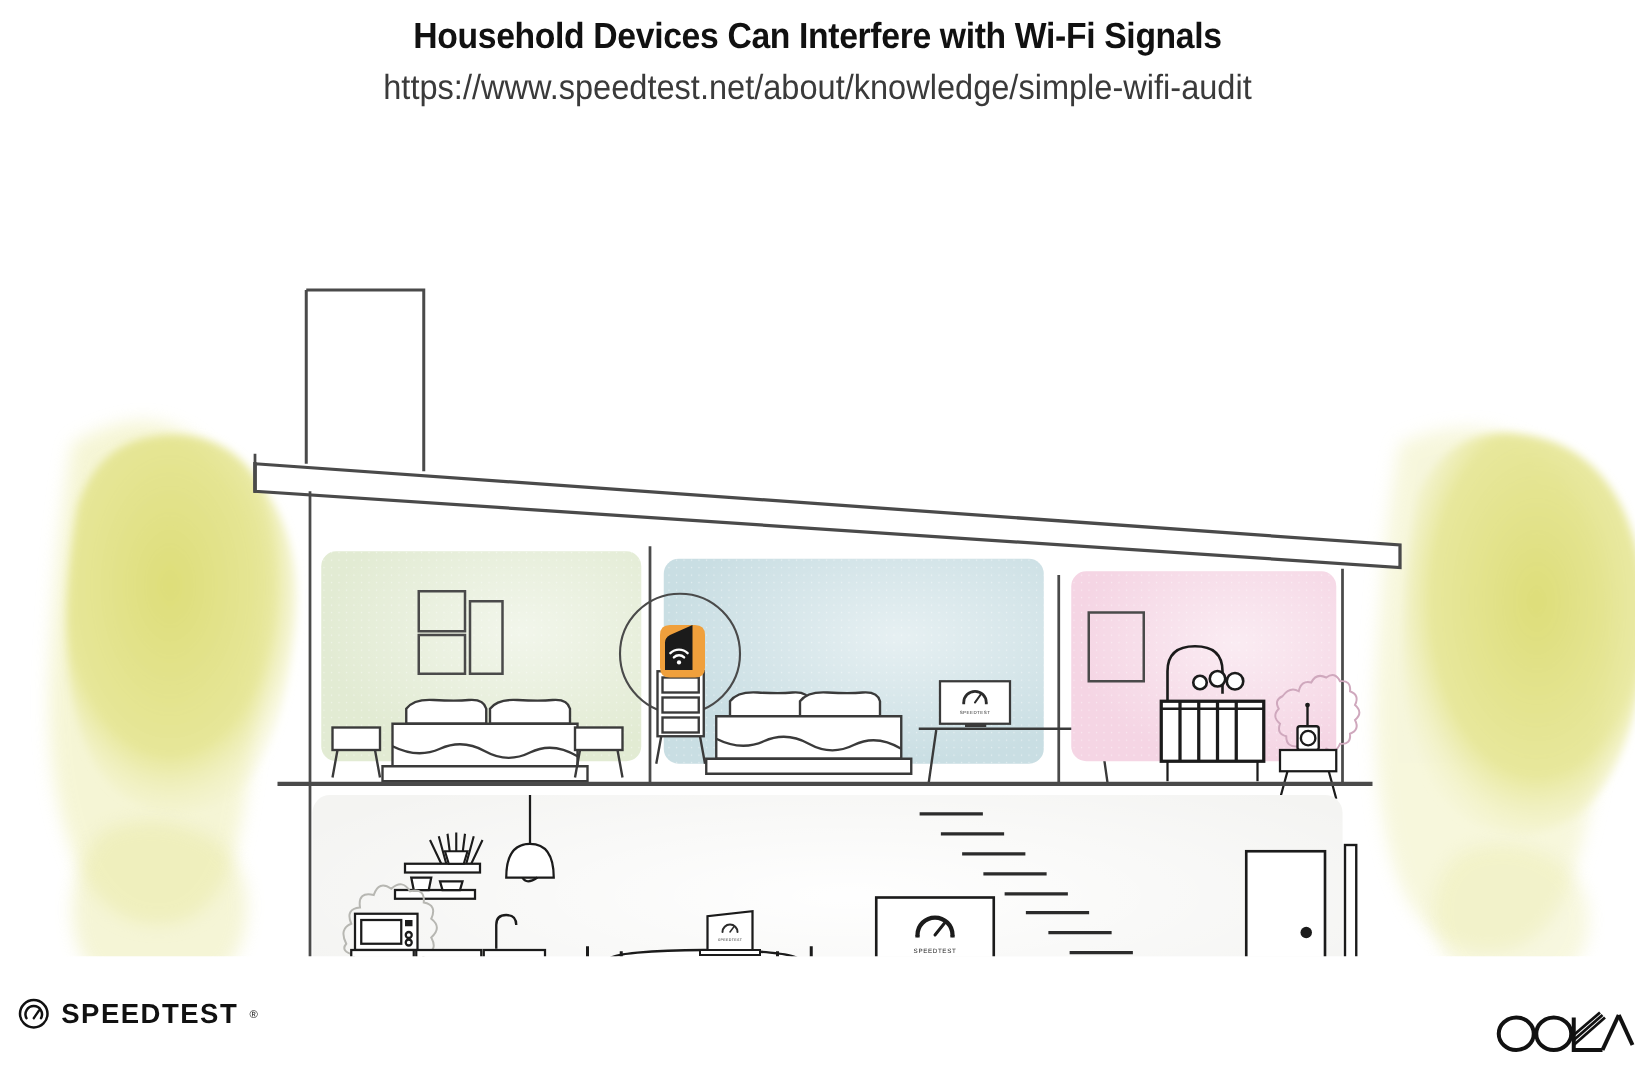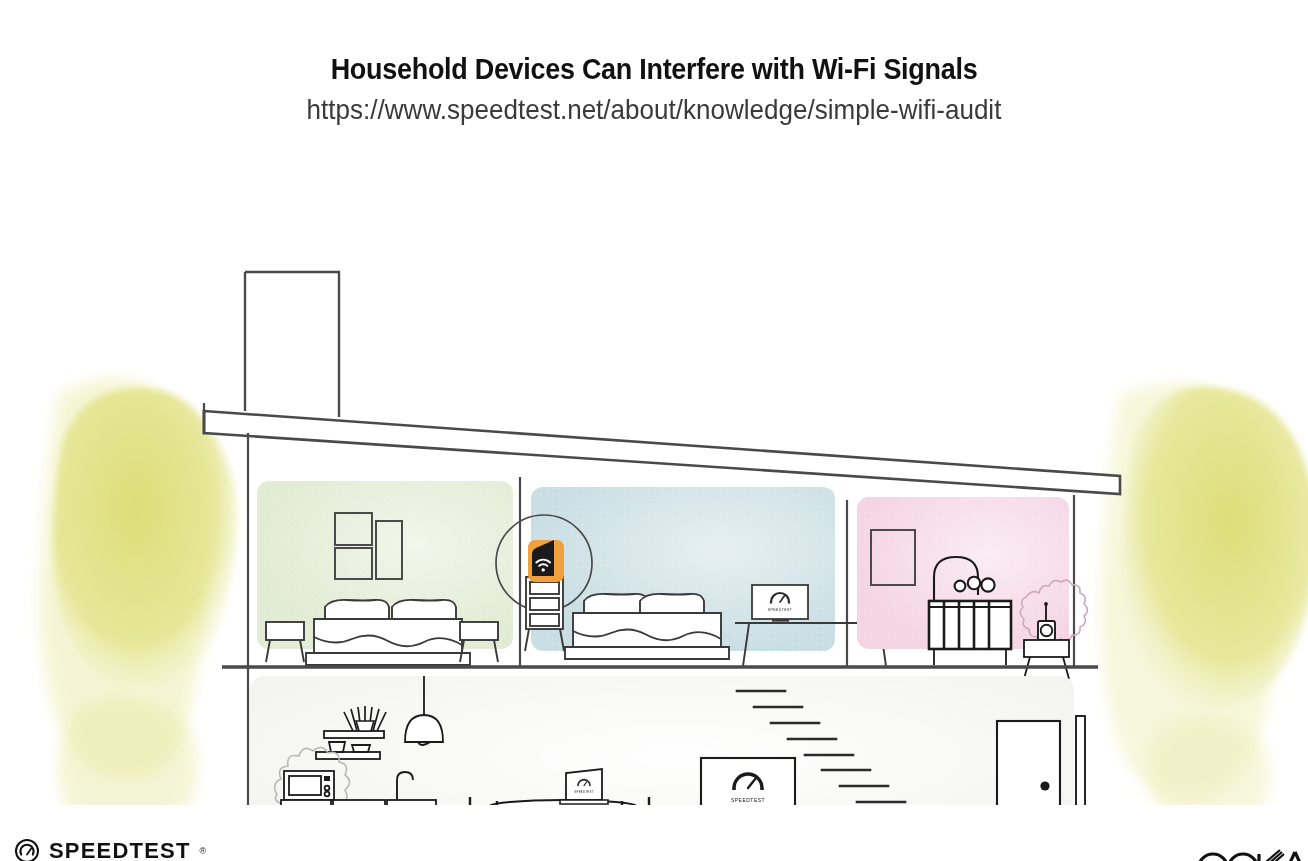--- a/index.html
+++ b/index.html
@@ -1,18 +1,18 @@
 <!DOCTYPE html>
 <html><head>
 <meta charset="utf-8">
 <style>
   html,body{margin:0;padding:0;background:#ffffff;}
   body{width:1308px;height:861px;overflow:hidden;font-family:"Liberation Sans",sans-serif;position:relative;}
 
-  .page{position:absolute;inset:0;background:#fff;margin-top:40px;}
+  .page{position:absolute;inset:0;background:#fff;}
 
   
   .header{position:absolute;left:0;top:0;width:1308px;text-align:center;}
   .title{font-family:"Liberation Sans",sans-serif;font-weight:bold;font-size:29px;color:#111;
          letter-spacing:-0.3px;margin:12px 0 0 0;line-height:1.2;transform:scaleX(0.93);}
   .subtitle{font-family:"Liberation Sans",sans-serif;font-weight:400;font-size:28px;color:#3a3a3a;
             margin:6px 0 0 0;line-height:1.2;transform:scaleX(0.93);}
 
   
   .illo{position:absolute;left:0;top:105px;width:1308px;height:660px;}

